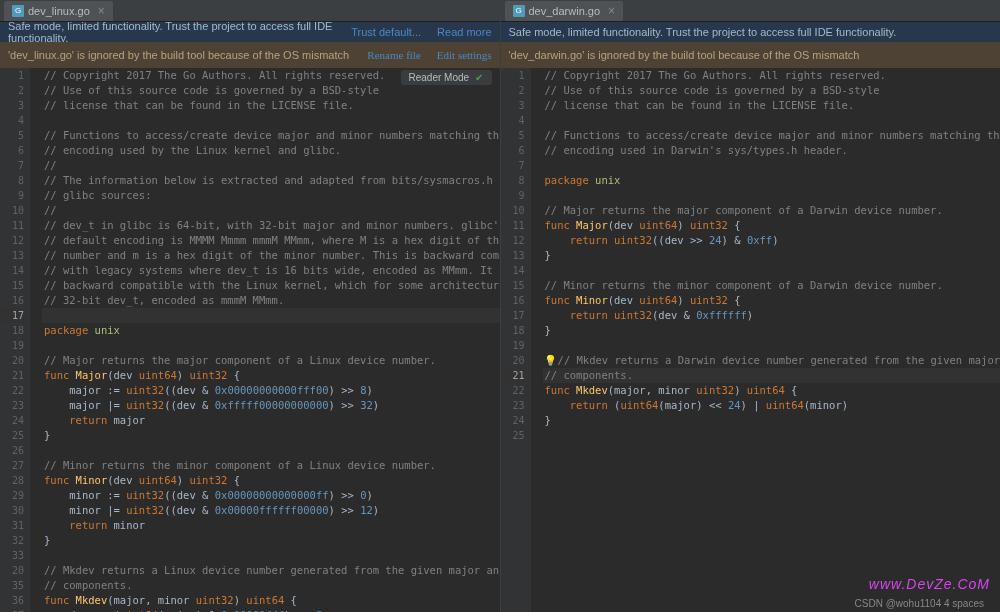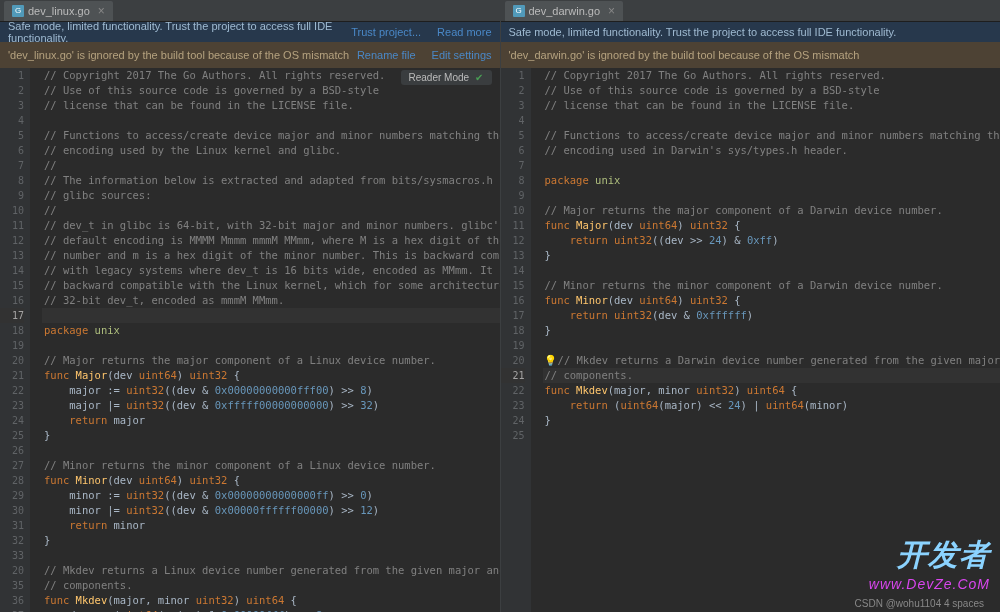--- a/index.html
+++ b/index.html
@@ -20,21 +20,21 @@
 .tab { display: flex; align-items: center; background: #4e5254; height: 20px; padding: 0 8px; border-radius: 2px 2px 0 0; gap: 4px; }
 .tab-icon { width: 12px; height: 12px; background: #519aba; border-radius: 1px; display: flex; align-items: center; justify-content: center; font-size: 8px; color: #fff; }
 .tab-label { font-size: 11px; color: #bbb; }
 .tab-close { color: #888; font-size: 12px; margin-left: 4px; }
 
 .safe-mode { height: 20px; background: #27384c; color: #9fbad1; display: flex; align-items: center; padding: 0 8px; font-size: 11px; justify-content: space-between; min-width: 0; }
 .safe-mode-links { display: flex; gap: 16px; flex-shrink: 0; }
 .safe-mode-links a { color: #4a88c7; cursor: pointer; }
 
 .ignored-bar { height: 26px; background: #4d4234; color: #b5a27f; display: flex; align-items: center; padding: 0 8px; font-size: 11px; justify-content: space-between; min-width: 0; }
-.ignored-links { display: flex; gap: 16px; flex-shrink: 0; }
+.ignored-links { display: flex; gap: 16px; flex-shrink: 0; font-family: Liberation Serif, serif; }
 .ignored-links a { color: #4a88c7; cursor: pointer; }
 
 .editor { flex: 1; display: flex; background: #2b2b2b; overflow: hidden; position: relative; }
 .gutter { width: 30px; background: #313335; font-family: "Consolas", "Menlo", monospace; font-size: 10px; color: #606366; text-align: right; padding-right: 6px; user-select: none; flex-shrink: 0; }
 .gutter-line { height: 15px; line-height: 15px; }
 .gutter-line.hl { background: #323232; color: #a4a3a3; }
 .fold-col { width: 12px; background: #2b2b2b; flex-shrink: 0; }
 .fold-col .fm { height: 15px; display: flex; align-items: center; justify-content: center; color: #606366; font-size: 8px; }
 
 .code { flex: 1; font-family: "Consolas", "Menlo", monospace; font-size: 10.5px; line-height: 15px; white-space: pre; color: #a9b7c6; overflow: hidden; min-width: 0; }
@@ -74,21 +74,21 @@
     <div class="tab-row">
       <div class="tab">
         <span class="tab-icon">G</span>
         <span class="tab-label">dev_linux.go</span>
         <span class="tab-close">×</span>
       </div>
     </div>
     <div class="safe-mode">
       <span>Safe mode, limited functionality. Trust the project to access full IDE functionality.</span>
       <span class="safe-mode-links">
-        <a>Trust project...</a>
+        <a>Trust default...</a>
         <a>Read more</a>
       </span>
     </div>
     <div class="ignored-bar">
       <span>'dev_linux.go' is ignored by the build tool because of the OS mismatch</span>
       <span class="ignored-links">
         <a>Rename file</a>
         <a>Edit settings</a>
       </span>
     </div>
@@ -247,19 +247,18 @@
           <div class="fm"></div>
           <div class="fm"></div>
           <div class="fm"></div>
         </div>
       <div class="code" id="right-code"><div class="code-line"><span class="c-cm">// Copyright 2017 The Go Authors. All rights reserved.</span></div><div class="code-line"><span class="c-cm">// Use of this source code is governed by a BSD-style</span></div><div class="code-line"><span class="c-cm">// license that can be found in the LICENSE file.</span></div><div class="code-line"></div><div class="code-line"><span class="c-cm">// Functions to access/create device major and minor numbers matching the</span></div><div class="code-line"><span class="c-cm">// encoding used in Darwin's sys/types.h header.</span></div><div class="code-line"></div><div class="code-line"><span class="c-kw">package </span><span class="c-pk">unix</span></div><div class="code-line"></div><div class="code-line"><span class="c-cm">// Major returns the major component of a Darwin device number.</span></div><div class="code-line"><span class="c-kw">func </span><span class="c-fn">Major</span><span class="c-pa">(</span><span class="c-id">dev </span><span class="c-ty">uint64</span><span class="c-pa">) </span><span class="c-ty">uint32</span><span class="c-pa"> {</span></div><div class="code-line"><span class="c-kw">    return </span><span class="c-ty">uint32</span><span class="c-pa">((</span><span class="c-id">dev </span><span class="c-op">&gt;&gt; </span><span class="c-nu">24</span><span class="c-pa">) </span><span class="c-op">&amp; </span><span class="c-nu">0xff</span><span class="c-pa">)</span></div><div class="code-line"><span class="c-pa">}</span></div><div class="code-line"></div><div class="code-line"><span class="c-cm">// Minor returns the minor component of a Darwin device number.</span></div><div class="code-line"><span class="c-kw">func </span><span class="c-fn">Minor</span><span class="c-pa">(</span><span class="c-id">dev </span><span class="c-ty">uint64</span><span class="c-pa">) </span><span class="c-ty">uint32</span><span class="c-pa"> {</span></div><div class="code-line"><span class="c-kw">    return </span><span class="c-ty">uint32</span><span class="c-pa">(</span><span class="c-id">dev </span><span class="c-op">&amp; </span><span class="c-nu">0xffffff</span><span class="c-pa">)</span></div><div class="code-line"><span class="c-pa">}</span></div><div class="code-line"></div><div class="code-line"><span class="bulb">💡</span><span class="c-cm">// Mkdev returns a Darwin device number generated from the given major and minor</span></div><div class="code-line hl"><span class="c-cm">// components.</span></div><div class="code-line"><span class="c-kw">func </span><span class="c-fn">Mkdev</span><span class="c-pa">(</span><span class="c-id">major</span><span class="c-pa">, </span><span class="c-id">minor </span><span class="c-ty">uint32</span><span class="c-pa">) </span><span class="c-ty">uint64</span><span class="c-pa"> {</span></div><div class="code-line"><span class="c-kw">    return </span><span class="c-pa">(</span><span class="c-ty">uint64</span><span class="c-pa">(</span><span class="c-id">major</span><span class="c-pa">) </span><span class="c-op">&lt;&lt; </span><span class="c-nu">24</span><span class="c-pa">) </span><span class="c-op">| </span><span class="c-ty">uint64</span><span class="c-pa">(</span><span class="c-id">minor</span><span class="c-pa">)</span></div><div class="code-line"><span class="c-pa">}</span></div><div class="code-line"></div></div>
     </div>
   </div>
 </div>
 
 <div class="watermark">
-  <div class="cn">开发者</div>
   <div class="en">www.DevZe.CoM</div>
 </div>
 
 <div class="status-bar">
   <span>CSDN @wohu1104   4 spaces</span>
 </div>
 
 </body></html>

